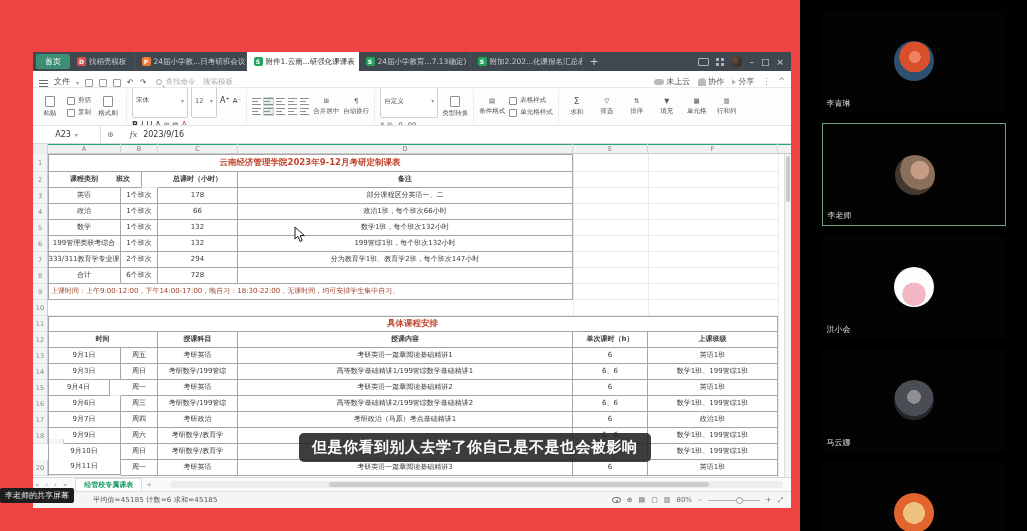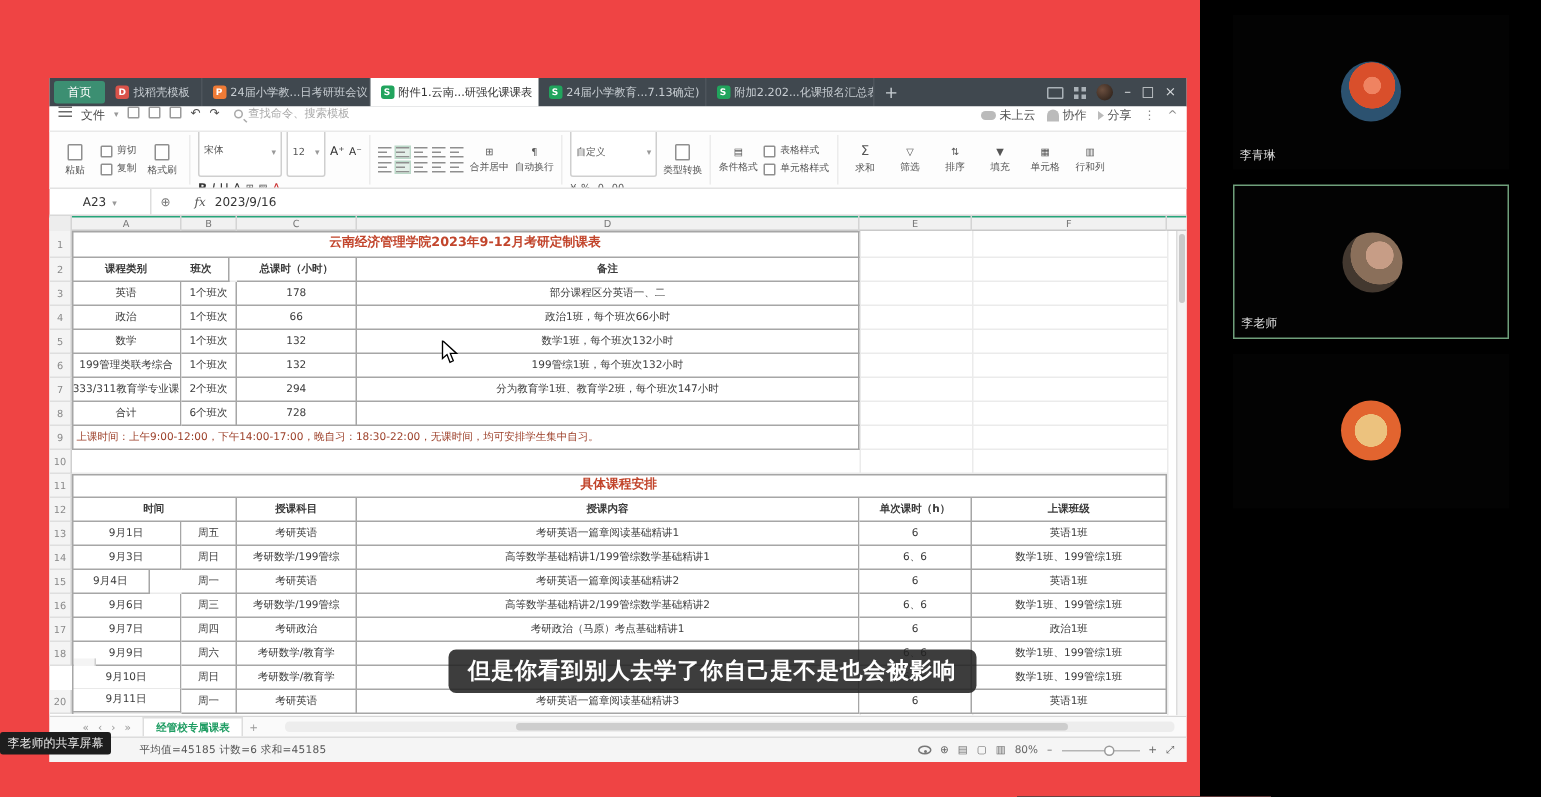--- a/index.html
+++ b/index.html
@@ -30,21 +30,21 @@
   .i-appgrid{width:8px;height:8px;background:
       linear-gradient(#aab2b8,#aab2b8) 0 0/3px 3px no-repeat,
       linear-gradient(#aab2b8,#aab2b8) 5px 0/3px 3px no-repeat,
       linear-gradient(#aab2b8,#aab2b8) 0 5px/3px 3px no-repeat,
       linear-gradient(#aab2b8,#aab2b8) 5px 5px/3px 3px no-repeat;}
   .acct{width:11px;height:11px;border-radius:50%;background:radial-gradient(circle at 35% 35%,#6b4f3f,#241a14);}
   .wc{font-size:9px;color:#d6dadd;}
   .i-min::before{content:"–";} .i-max::before{content:"□";} .i-close::before{content:"×";}
 
   
-  .menubar{height:17px;background:#fff;border-bottom:1px solid #e9e9e9;display:flex;align-items:flex-start;
+  .menubar{height:17px;background:#fff;border-bottom:1px solid #e9e9e9;display:flex;align-items:flex-end;
            padding:0 6px;gap:6px;flex:none;font-size:8px;color:#4a4a4a;white-space:nowrap;}
   .hamb{width:9px;height:7px;border-top:1px solid #6a6a6a;border-bottom:1px solid #6a6a6a;
         background:linear-gradient(#6a6a6a,#6a6a6a) center/100% 1px no-repeat;}
   .i-caret::before{content:"▾";font-size:6px;color:#999;}
   .mini-ic{width:8px;height:8px;border:1px solid #9a9a9a;border-radius:1px;}
   .i-undo::before{content:"↶";} .i-redo::before{content:"↷";}
   .menu-item{padding:1px 6px;border-radius:8px;}
   .menu-item.active{background:#21a666;color:#fff;}
   .msearch{display:flex;align-items:center;gap:3px;color:#a9a9a9;font-size:7.5px;margin-left:4px;}
   .i-mag{width:6px;height:6px;border:1px solid #a9a9a9;border-radius:50%;position:relative;}
@@ -101,21 +101,21 @@
          font-size:7px;color:#3a3a3a;text-align:center;white-space:nowrap;overflow:hidden;}
   .scell.hd{font-weight:bold;}
   .scell.red{color:#c2452c;font-weight:bold;font-size:8.5px;}
   .scell.note{color:#9c3f28;text-align:left;padding-left:3px;}
   .edge{position:absolute;background:#a6a6a6;}
   .vsb{position:absolute;right:0;top:10px;bottom:0;width:7px;background:#f4f4f4;border-left:1px solid #ddd;}
   .vsb-thumb{position:absolute;left:1px;top:2px;width:4px;height:46px;background:#c9c9c9;border-radius:2px;}
 
   
   .sheettabs{height:14px;background:#fafafa;border-top:1px solid #d7d7d7;display:flex;
-             align-items:center;flex:none;font-size:7px;color:#888;gap:2px;padding-left:20px;}
+             align-items:center;flex:none;font-size:7px;color:#888;gap:2px;padding-left:0;}
   .nav{font-size:7px;color:#999;padding:0 2px;}
   .i-nav-first::before{content:"«";} .i-nav-prev::before{content:"‹";}
   .i-nav-next::before{content:"›";} .i-nav-last::before{content:"»";}
   .stab{background:#fff;border:1px solid #ddd;border-bottom:none;color:#1f9d63;font-weight:bold;
         padding:1px 8px;margin-left:4px;}
   .i-plus::before{content:"+";}
   .hscroll{flex:1;height:7px;margin:0 8px 0 14px;background:#ededed;border-radius:3px;position:relative;}
   .hthumb{position:absolute;left:26%;top:1px;height:5px;width:62%;background:#cdcdcd;border-radius:3px;}
 
   
@@ -385,21 +385,21 @@
         <div class="colhdr" style="left: 0px; width: 15px; background: rgb(237, 237, 237);"></div>
         <div class="gline" style="left: 540px; top: 10px; width: 1px; bottom: 0px;"></div>
         <div class="gline" style="left: 615px; top: 10px; width: 1px; bottom: 0px;"></div>
         <div class="gline" style="left: 745px; top: 10px; width: 1px; bottom: 0px;"></div>
         <div class="rownum" style="top: 10px; height: 18px; line-height: 18px;">1</div>
         <div class="gline" style="left: 15px; top: 27px; width: 730px; height: 1px;"></div>
         <div class="scell red" style="left: 15px; top: 10px; width: 525px; height: 18px; line-height: 17px;">云南经济管理学院2023年9-12月考研定制课表</div>
         <div class="rownum" style="top: 28px; height: 16px; line-height: 16px;">2</div>
         <div class="gline" style="left: 15px; top: 43px; width: 730px; height: 1px;"></div>
         <div class="scell hd" style="left: 15px; top: 28px; width: 73px; height: 16px; line-height: 15px;">课程类别</div>
-        <div class="scell hd" style="left: 83px; top: 28px; width: 37px; height: 16px; line-height: 15px;">班次</div>
+        <div class="scell hd" style="left: 72px; top: 28px; width: 37px; height: 16px; line-height: 15px;">班次</div>
         <div class="scell hd" style="left: 125px; top: 28px; width: 80px; height: 16px; line-height: 15px;">总课时（小时）</div>
         <div class="scell hd" style="left: 205px; top: 28px; width: 335px; height: 16px; line-height: 15px;">备注</div>
         <div class="rownum" style="top: 44px; height: 16px; line-height: 16px;">3</div>
         <div class="gline" style="left: 15px; top: 59px; width: 730px; height: 1px;"></div>
         <div class="scell " style="left: 15px; top: 44px; width: 73px; height: 16px; line-height: 15px;">英语</div>
         <div class="scell " style="left: 88px; top: 44px; width: 37px; height: 16px; line-height: 15px;">1个班次</div>
         <div class="scell " style="left: 125px; top: 44px; width: 80px; height: 16px; line-height: 15px;">178</div>
         <div class="scell " style="left: 205px; top: 44px; width: 335px; height: 16px; line-height: 15px;">部分课程区分英语一、二</div>
         <div class="rownum" style="top: 60px; height: 16px; line-height: 16px;">4</div>
         <div class="gline" style="left: 15px; top: 75px; width: 730px; height: 1px;"></div>
@@ -457,21 +457,21 @@
         <div class="rownum" style="top: 220px; height: 16px; line-height: 16px;">14</div>
         <div class="gline" style="left: 15px; top: 235px; width: 730px; height: 1px;"></div>
         <div class="scell " style="left: 15px; top: 220px; width: 73px; height: 16px; line-height: 15px;">9月3日</div>
         <div class="scell " style="left: 88px; top: 220px; width: 37px; height: 16px; line-height: 15px;">周日</div>
         <div class="scell " style="left: 125px; top: 220px; width: 80px; height: 16px; line-height: 15px;">考研数学/199管综</div>
         <div class="scell " style="left: 205px; top: 220px; width: 335px; height: 16px; line-height: 15px;">高等数学基础精讲1/199管综数学基础精讲1</div>
         <div class="scell " style="left: 540px; top: 220px; width: 75px; height: 16px; line-height: 15px;">6、6</div>
         <div class="scell " style="left: 615px; top: 220px; width: 130px; height: 16px; line-height: 15px;">数学1班、199管综1班</div>
         <div class="rownum" style="top: 236px; height: 16px; line-height: 16px;">15</div>
         <div class="gline" style="left: 15px; top: 251px; width: 730px; height: 1px;"></div>
-        <div class="scell " style="left: 15px; top: 236px; width: 52px; height: 16px; line-height: 15px;">9月4日</div>
+        <div class="scell " style="left: 15px; top: 236px; width: 62px; height: 16px; line-height: 15px;">9月4日</div>
         <div class="scell " style="left: 88px; top: 236px; width: 37px; height: 16px; line-height: 15px;">周一</div>
         <div class="scell " style="left: 125px; top: 236px; width: 80px; height: 16px; line-height: 15px;">考研英语</div>
         <div class="scell " style="left: 205px; top: 236px; width: 335px; height: 16px; line-height: 15px;">考研英语一篇章阅读基础精讲2</div>
         <div class="scell " style="left: 540px; top: 236px; width: 75px; height: 16px; line-height: 15px;">6</div>
         <div class="scell " style="left: 615px; top: 236px; width: 130px; height: 16px; line-height: 15px;">英语1班</div>
         <div class="rownum" style="top: 252px; height: 16px; line-height: 16px;">16</div>
         <div class="gline" style="left: 15px; top: 267px; width: 730px; height: 1px;"></div>
         <div class="scell " style="left: 15px; top: 252px; width: 73px; height: 16px; line-height: 15px;">9月6日</div>
         <div class="scell " style="left: 88px; top: 252px; width: 37px; height: 16px; line-height: 15px;">周三</div>
         <div class="scell " style="left: 125px; top: 252px; width: 80px; height: 16px; line-height: 15px;">考研数学/199管综</div>
@@ -561,16 +561,24 @@
   <div class="sidebar" id="sidebar">
       <div class="tile">
         <div class="pavatar av-ponyo"></div>
         <div class="pname">李青琳</div>
       </div>
       <div class="tile speaking">
         <div class="pavatar av-photo-teacher"></div>
         <div class="pname">李老师</div>
       </div>
       <div class="tile">
+        <div class="pavatar av-pink-white"></div>
+        <div class="pname">洪小会</div>
+      </div>
+      <div class="tile">
+        <div class="pavatar av-photo-student"></div>
+        <div class="pname">马云娜</div>
+      </div>
+      <div class="tile">
         <div class="pavatar av-orange-tiger"></div>
       </div>
     </div>
 </div>
 
 </body></html>

